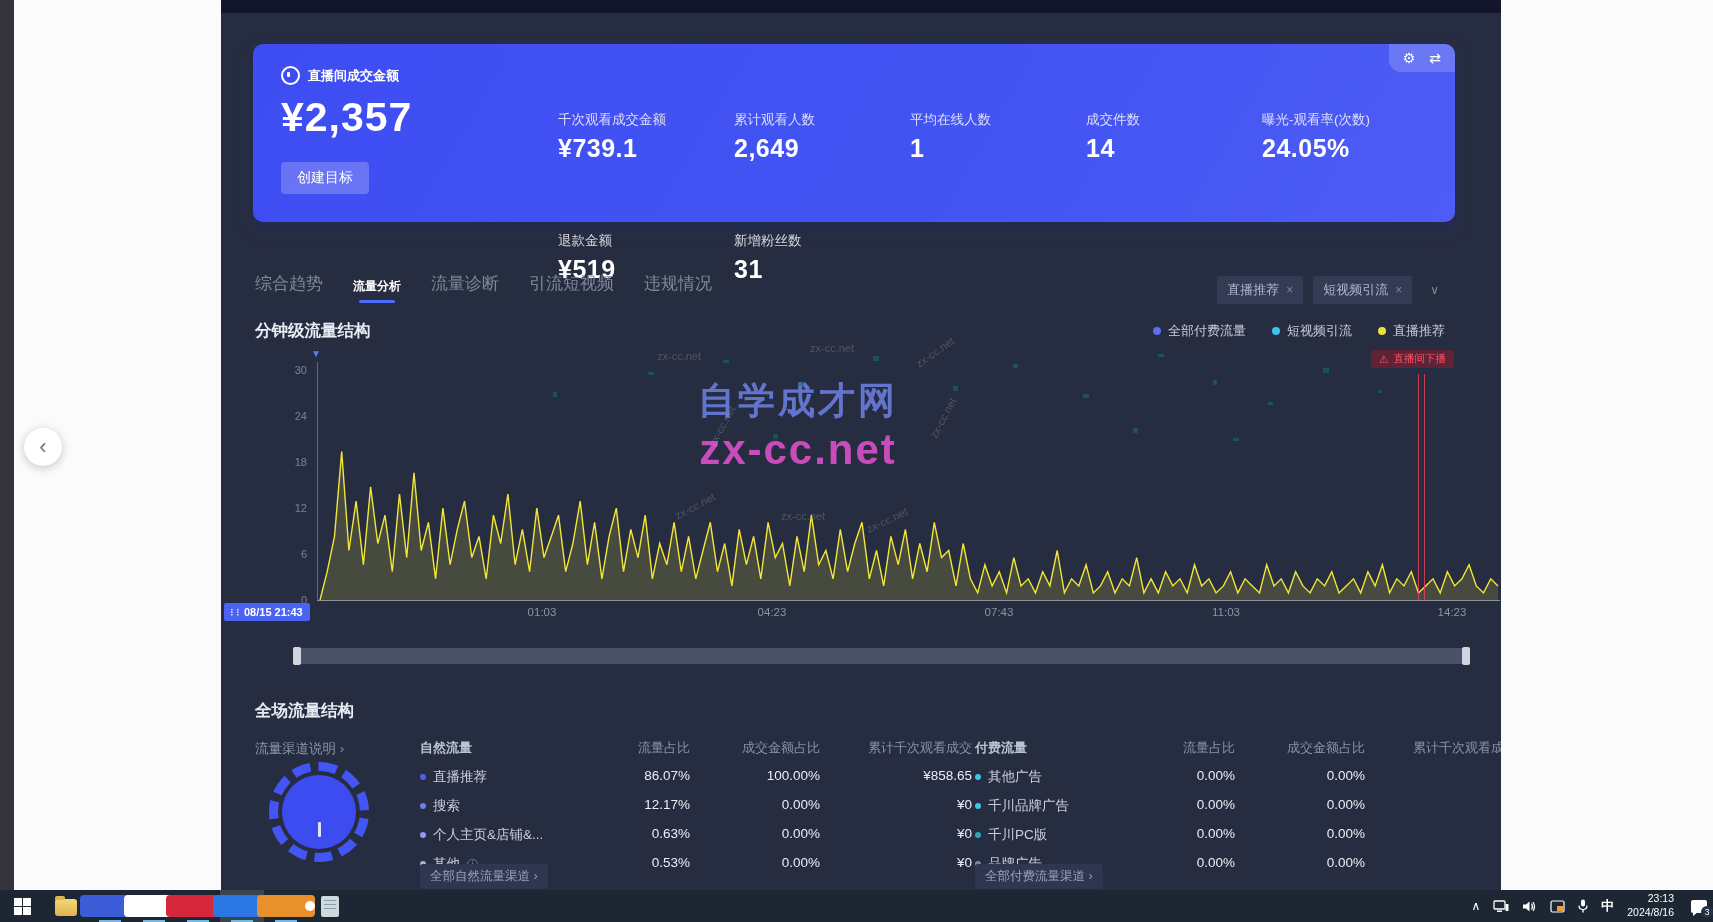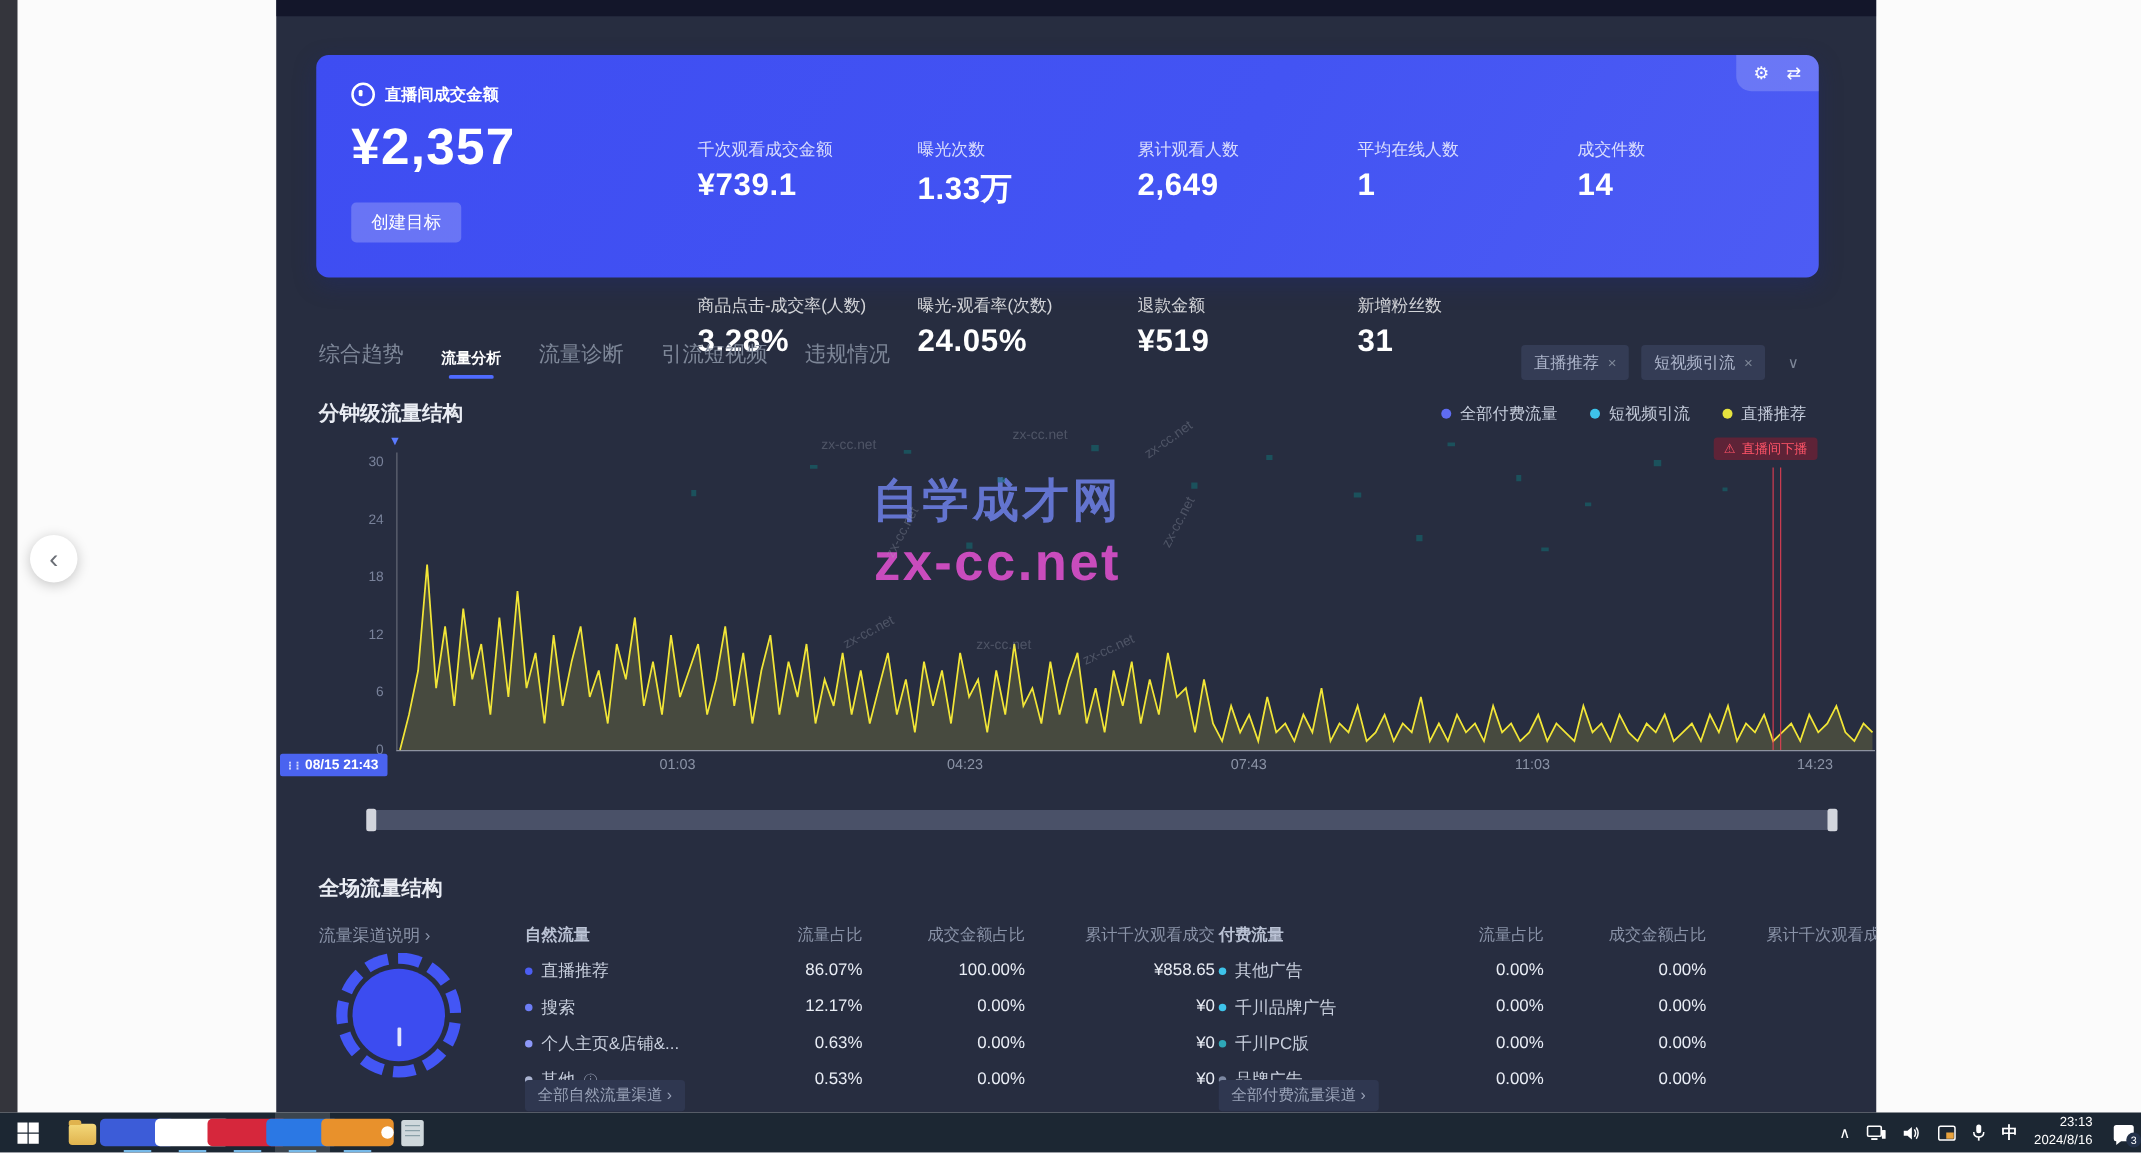--- a/index.html
+++ b/index.html
@@ -131,38 +131,30 @@
         <span>直播间成交金额</span>
       </div>
       <div class="kpi-value">¥2,357</div>
       <button class="kpi-goal">创建目标</button>
       <div class="kpi-grid">
         <div class="kpi-cell">
             <div class="lbl">千次观看成交金额</div>
             <div class="val">¥739.1</div>
           </div>
         <div class="kpi-cell">
-            <div class="lbl">曝光次数</div>
-            <div class="val">1.33万</div>
-          </div>
-        <div class="kpi-cell">
             <div class="lbl">累计观看人数</div>
             <div class="val">2,649</div>
           </div>
         <div class="kpi-cell">
             <div class="lbl">平均在线人数</div>
             <div class="val">1</div>
           </div>
         <div class="kpi-cell">
             <div class="lbl">成交件数</div>
             <div class="val">14</div>
-          </div>
-        <div class="kpi-cell">
-            <div class="lbl">商品点击-成交率(人数)</div>
-            <div class="val">3.28%</div>
           </div>
         <div class="kpi-cell">
             <div class="lbl">曝光-观看率(次数)</div>
             <div class="val">24.05%</div>
           </div>
         <div class="kpi-cell">
             <div class="lbl">退款金额</div>
             <div class="val">¥519</div>
           </div>
         <div class="kpi-cell">

